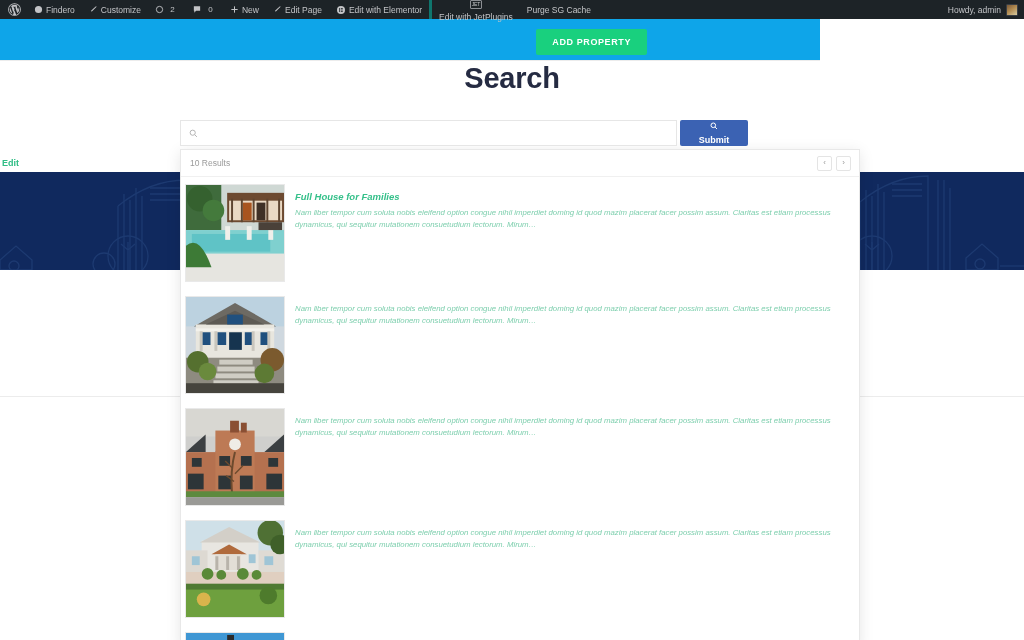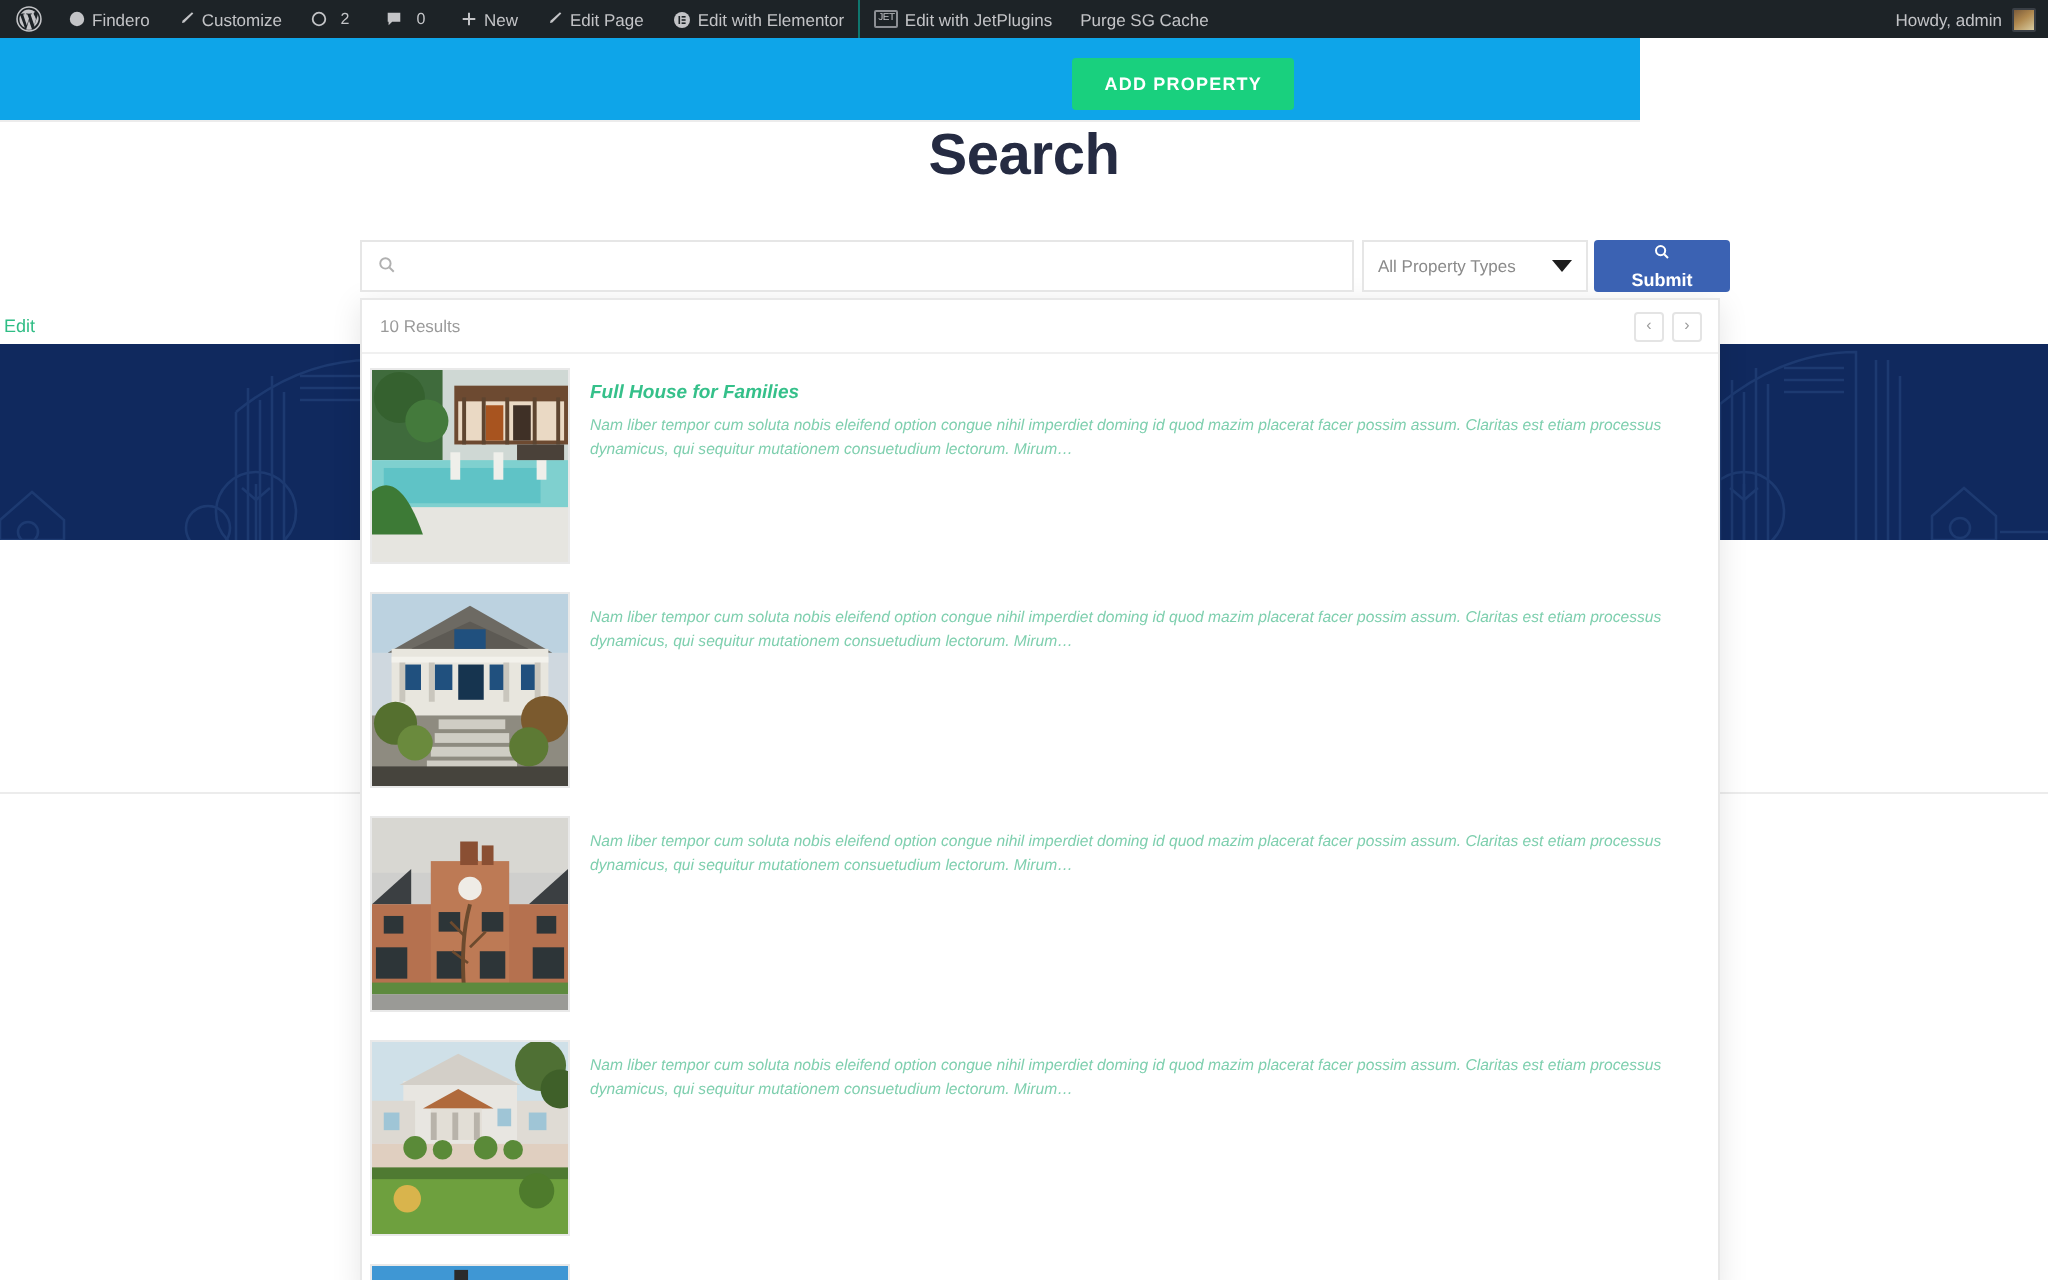--- a/index.html
+++ b/index.html
@@ -76,21 +76,21 @@
   #hero-band {
     position: absolute; top: 172px; left: 0;
     width: 1024px; height: 98px;
     background: #10295e;
     overflow: hidden;
   }
   #hero-band svg { position: absolute; bottom: 0; left: 0; }
 
   #edit-link {
     position: absolute; top: 158px; left: 2px;
-    font-size: 9px; font-weight: normal;
+    font-size: 9px; font-weight: bold;
     color: #2fbd85; text-decoration: none;
     z-index: 5;
   }
 
   #page-divider {
     position: absolute; top: 396px; left: 0;
     width: 1024px; height: 1px; background: #ececec;
   }
 
   
@@ -254,21 +254,21 @@
     <svg width="10" height="10" viewBox="0 0 20 20" aria-hidden="true">
         <circle cx="10" cy="10" r="8" fill="#c3c4c7"></circle>
         <rect x="6.5" y="6" width="1.6" height="8" fill="#1d2327"></rect>
         <rect x="9.6" y="6" width="4" height="1.6" fill="#1d2327"></rect>
         <rect x="9.6" y="9.2" width="4" height="1.6" fill="#1d2327"></rect>
         <rect x="9.6" y="12.4" width="4" height="1.6" fill="#1d2327"></rect>
       </svg>
     <span>Edit with Elementor</span>
   </a>
 
-  <a class="ab-item" style="border-left:1px solid #0f766e;">
+  <a class="ab-item" style="border-left:3px solid #0f766e;flex-direction:column;">
     <span class="jp-badge">JET</span>
     <span>Edit with JetPlugins</span>
   </a>
 
   <a class="ab-item">
     <span>Purge SG Cache</span>
   </a>
 
   <div class="ab-right">
     <span>Howdy, admin</span>
@@ -320,24 +320,20 @@
 <div id="search-form">
   <div id="search-input-wrap">
     <span class="mag">
       <svg width="9" height="9" viewBox="0 0 16 16" fill="none" stroke="#b0b0b0" stroke-width="1.7">
           <circle cx="6.6" cy="6.6" r="4.6"></circle>
           <path d="M10.2 10.2 L14 14"></path>
         </svg>
     </span>
   </div>
 
-  <div id="type-select-wrap">
-    <span id="type-select-label">All Property Types</span>
-    <span class="caret"></span>
-  </div>
 
   <button id="submit-btn">
     <span>
       <svg width="8" height="8" viewBox="0 0 16 16" fill="none" stroke="#ffffff" stroke-width="2">
           <circle cx="6.6" cy="6.6" r="4.6"></circle>
           <path d="M10.2 10.2 L14 14"></path>
         </svg>
     </span>
     <span>Submit</span>
   </button>

